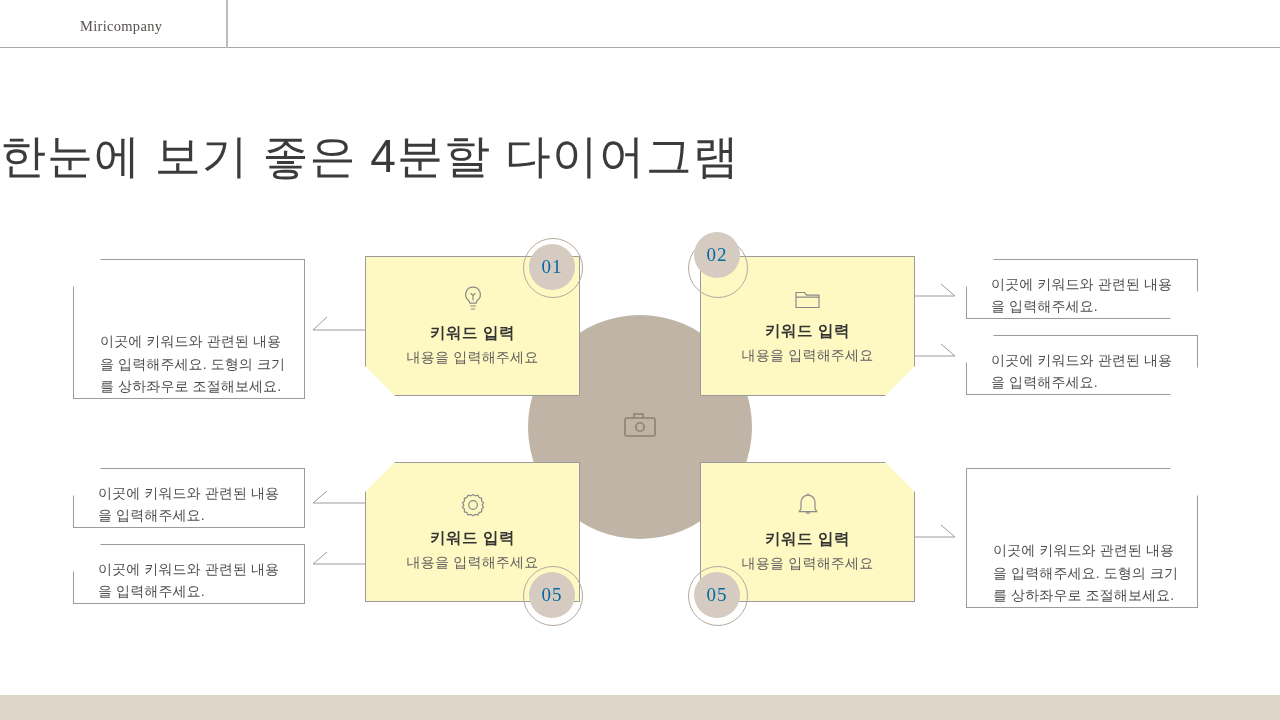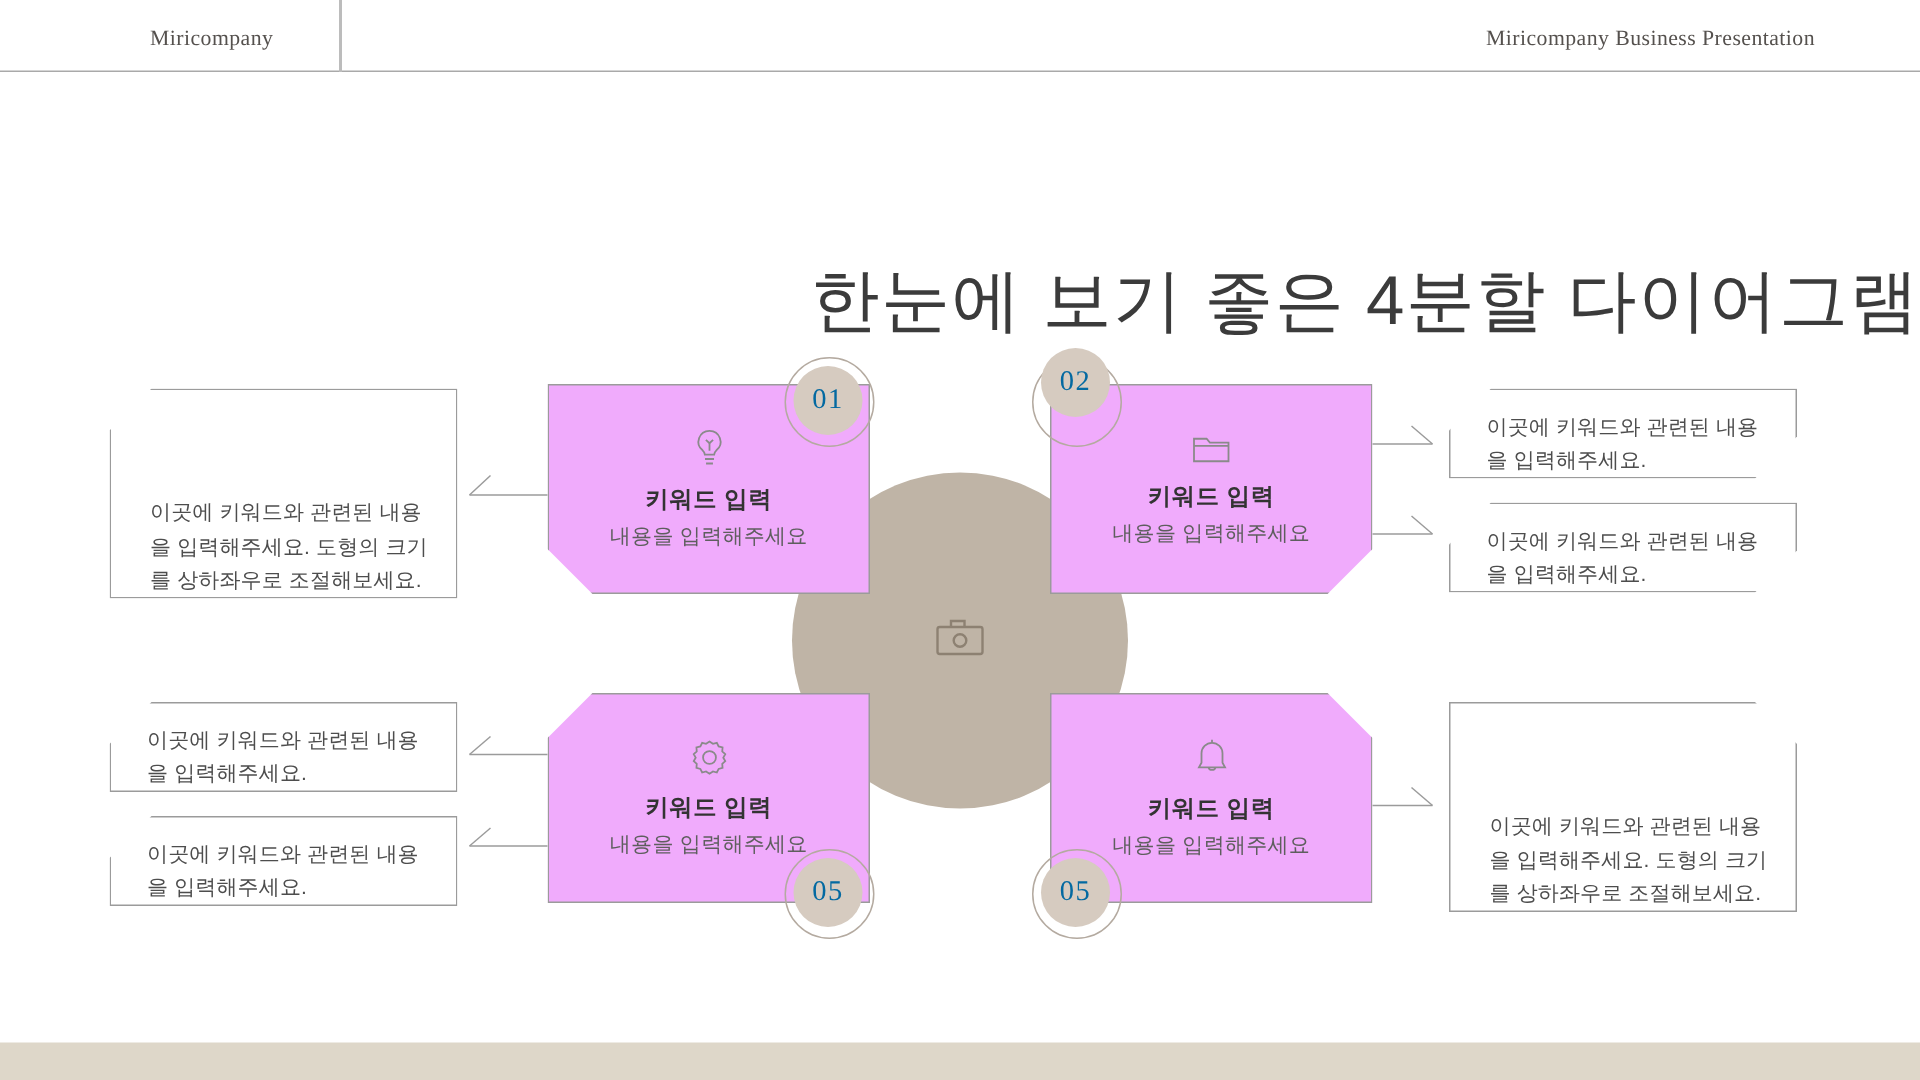--- a/index.html
+++ b/index.html
@@ -33,35 +33,34 @@
     background: #bcbcbc;
   }
   .header-text {
     position: absolute;
     font-family: "Liberation Serif", "DejaVu Serif", serif;
     font-size: 14.5px;
     color: #55514e;
     letter-spacing: .3px;
     white-space: nowrap;
   }
-  #header-brand { left: 80px; top: 18px; margin-left: 20px; }
+  #header-brand { left: 80px; top: 18px; }
   #header-title { right: 70px; top: 18px; }
 
   
   #page-title {
     position: absolute;
     left: 0; top: 126px;
     width: 1280px;
-    text-align: right;
+    text-align: left;
     font-size: 46px;
     font-weight: 400;
     color: #3b3b3b;
     letter-spacing: 1px;
     white-space: nowrap;
-    margin-top: 44px;
   }
 
   
   #footer-bar {
     position: absolute;
     left: 0; top: 695px;
     width: 1280px;
     height: 25px;
     background: #ded7c9;
   }
@@ -72,21 +71,21 @@
     left: 0; top: 0;
     width: 1280px;
     height: 720px;
     pointer-events: none;
   }
 
   
   .quad {
     position: absolute;
     box-sizing: border-box;
-    background: #f0abfc;
+    background: #fef9c3;
     border: 1px solid #9b9b9b;
     display: flex;
     flex-direction: column;
     align-items: center;
     justify-content: center;
   }
   
   #quad-1 {
     left: 365px; top: 256px; width: 215px; height: 140px;
     clip-path: polygon(0 0, 100% 0, 100% 100%, 30px 100%, 0 calc(100% - 30px));
@@ -198,21 +197,20 @@
 
   #box-2, #box-3, #box-4, #box-5 { padding: 0 14px 0 24px; }
   #box-6 { padding: 0 14px 0 26px; }
 </style>
 </head>
 <body>
 
 <div id="header">
   <div id="header-divider"></div>
   <div class="header-text" id="header-brand">Miricompany</div>
-  <div class="header-text" id="header-title">Miricompany Business Presentation</div>
 </div>
 
 <div id="page-title">한눈에 보기 좋은 4분할 다이어그램</div>
 
 <svg id="diagram" viewBox="0 0 1280 720" width="1280" height="720">
   <g fill="none" stroke="#9b9b9b" stroke-width="1">
 
     <path d="M365,330 L313,330"></path>
     <path d="M313,330 L327,317"></path>
 

